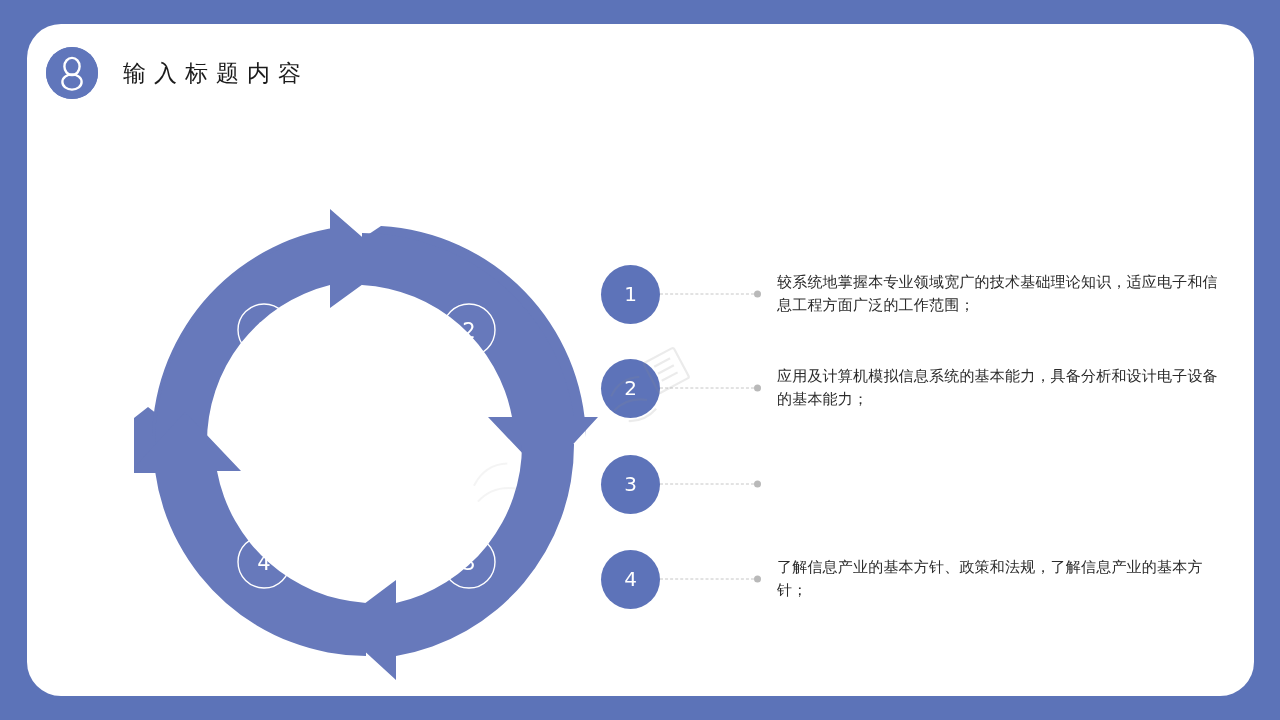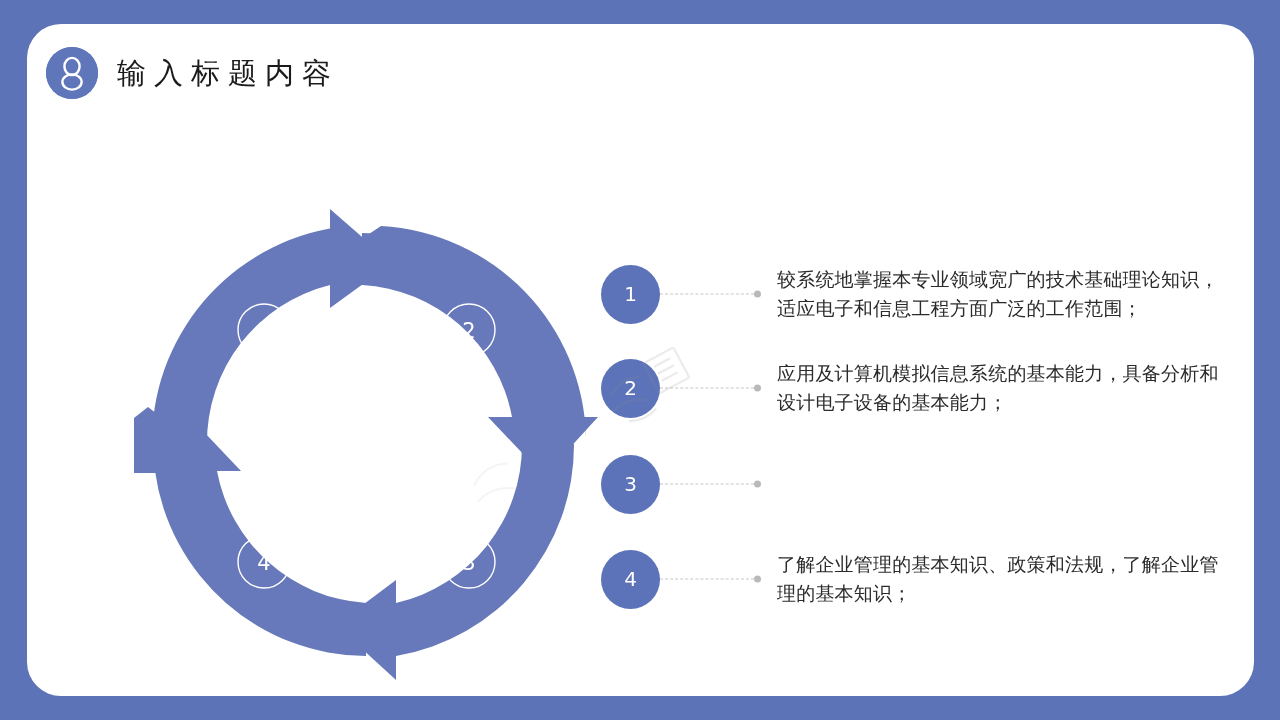--- a/index.html
+++ b/index.html
@@ -46,22 +46,22 @@
   #badge {
     position: relative;
     width: 52px;
     height: 52px;
     border-radius: 50%;
     background: #6076bb;
     flex: 0 0 auto;
   }
   #badge svg { display: block; }
   #title-text {
-    margin-left: 19px;
-    font-size: 29px;
+    margin-left: 25px;
+    font-size: 23px;
     line-height: 1;
     color: #1b1b1b;
     letter-spacing: 8px;
     font-weight: 400;
     white-space: nowrap;
     font-family: "DejaVu Sans", "Liberation Sans", sans-serif;
   }
 
   
   #cycle {
@@ -139,21 +139,21 @@
     width: 7px;
     height: 7px;
     border-radius: 50%;
     background: #b9b9b9;
     transform: translateY(-50%);
   }
 
   .row-text {
     flex: 1 1 auto;
     margin-left: 16px;
-    font-size: 19px;
+    font-size: 15px;
     line-height: 1.55;
     color: #2b2b2b;
     font-family: "DejaVu Sans", "Liberation Sans", sans-serif;
     letter-spacing: 0.2px;
   }
 
   
   #watermark {
     position: absolute;
     left: 570px;
@@ -330,21 +330,21 @@
           <span class="enddot"></span>
         </div>
       </div>
 
       <div class="row row-4">
         <div class="num-circle">4</div>
         <div class="connector">
           <span class="dash"></span>
           <span class="enddot"></span>
         </div>
-        <div class="row-text">了解企业管理的基本知识、政策和法规，了解企业管理的基本知识；</div>
+        <div class="row-text">了解信息产业的基本方针、政策和法规，了解信息产业的基本方针；</div>
       </div>
     </div>
 
     <div id="watermark">
       <svg width="130" height="100" viewBox="0 0 130 100" aria-hidden="true">
         <g transform="rotate(-28 65 50)" fill="none" stroke="#8c8c8c" stroke-width="2.2">
           <path d="M 18 30 q 16 -12 34 -4"></path>
           <path d="M 14 44 q 18 -6 34 6"></path>
           <path d="M 22 60 q 14 8 30 2"></path>
           <rect x="62" y="16" width="34" height="34" rx="2"></rect>

